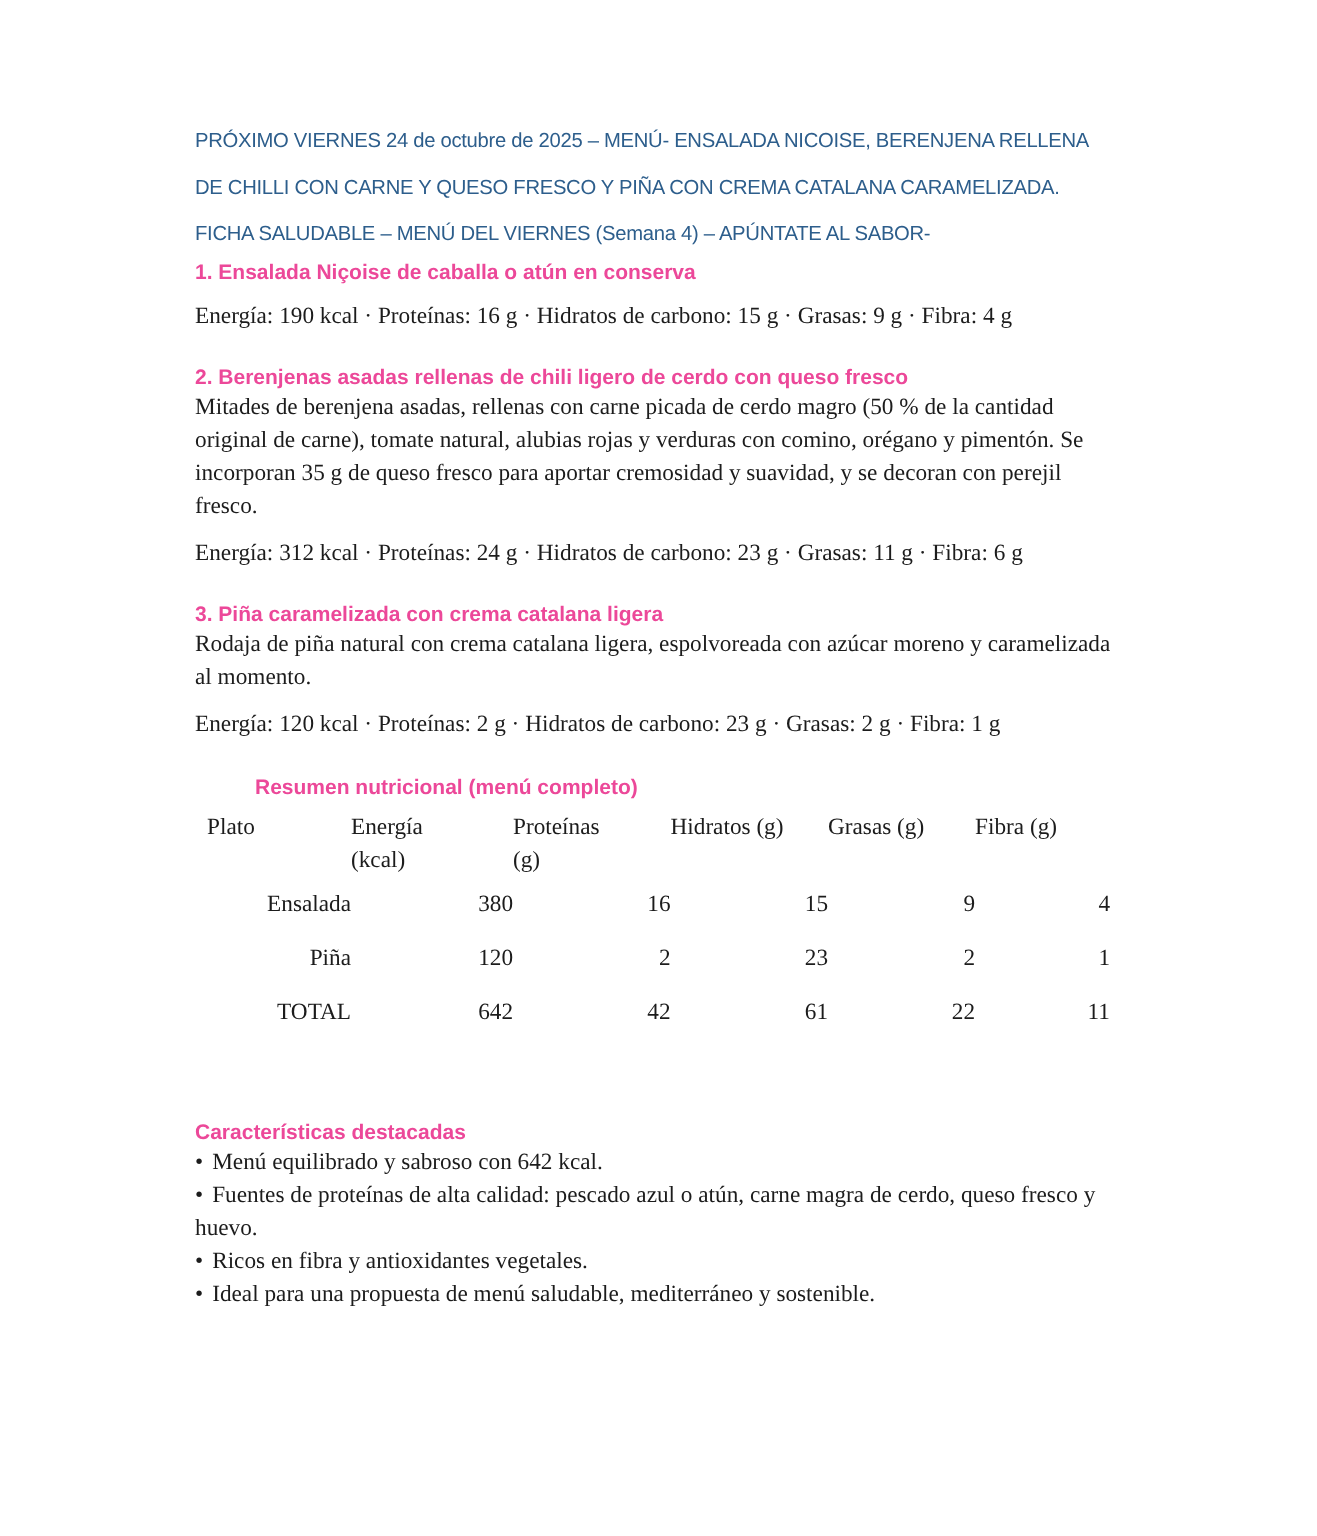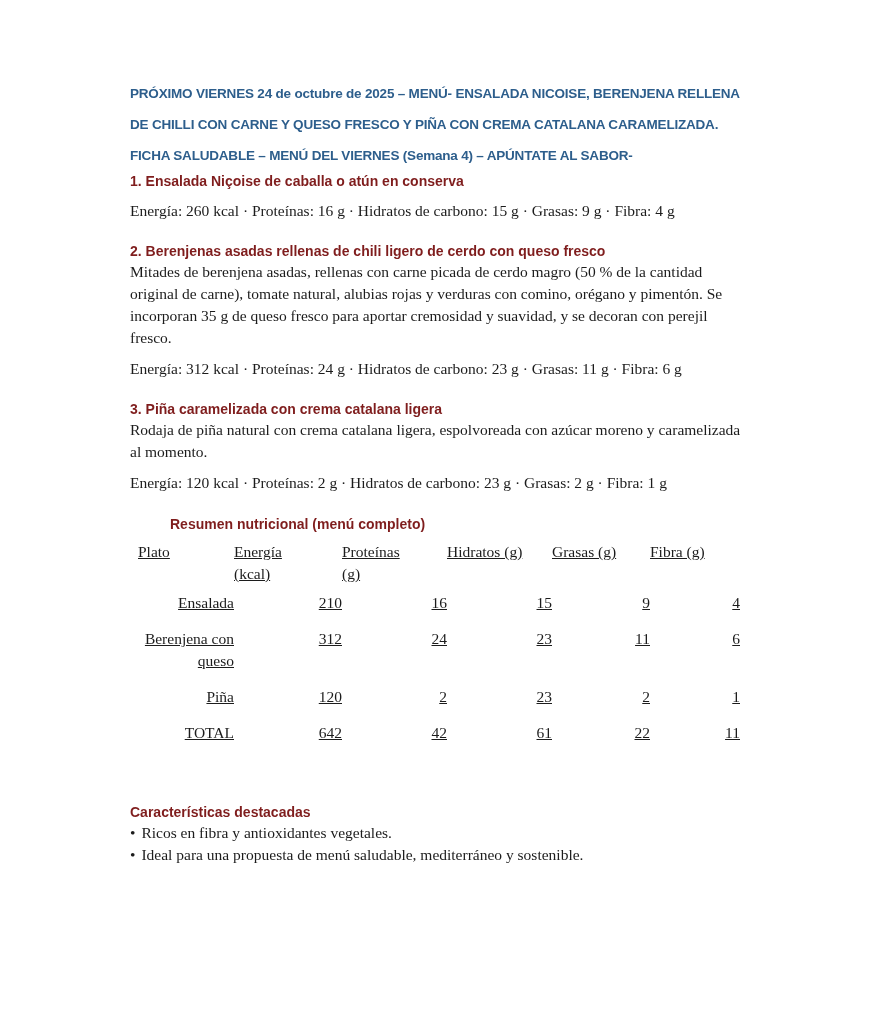--- a/index.html
+++ b/index.html
@@ -11,54 +11,53 @@
   }
   .page {
     box-sizing: border-box;
     width: 878px; height: 1024px;
     padding: 78px 128px 0 130px;
     background: #ffffff;
     color: #1c1c1c;
   }
   .title {
     font-family: "Liberation Sans", sans-serif;
-    font-weight: bold;
+    font-weight: normal;
     font-size: 13.5px;
     line-height: 31px;
     letter-spacing: -0.2px;
     color: #2d5e8c;
     margin: 0;
     white-space: pre-line;
   }
   .h {
     font-family: "Liberation Sans", sans-serif;
     font-weight: bold;
     font-size: 14px;
     line-height: 20px;
-    color: #7f1d1d;
+    color: #ec4899;
     margin: 19px 0 0 0;
   }
   .h.first { margin-top: 0; }
   .h.summary-h { margin-top: 20px; margin-left: 40px; }
   .h.features-h { margin-top: 44px; }
   .b {
     font-size: 15.5px;
     line-height: 22px;
     margin: 0;
   }
   .n {
     font-size: 15.5px;
     line-height: 22px;
     margin: 9px 0 0 0;
   }
   table {
     border-collapse: collapse;
     margin: 7px 0 0 8px;
     table-layout: fixed;
-    text-decoration: underline;
   }
   th {
     font-weight: normal;
     text-align: left;
     vertical-align: top;
     font-size: 15.5px;
     line-height: 22px;
     padding: 0 0 7px 0;
     white-space: pre-line;
   }
@@ -80,21 +79,21 @@
 <body>
 
 <div class="page">
 
   <p class="title">PRÓXIMO VIERNES 24 de octubre de 2025 – MENÚ- ENSALADA NICOISE, BERENJENA RELLENA
 DE CHILLI CON CARNE Y QUESO FRESCO Y PIÑA CON CREMA CATALANA CARAMELIZADA.
 FICHA SALUDABLE – MENÚ DEL VIERNES (Semana 4) – APÚNTATE AL SABOR-</p>
 
   <section>
     <h2 class="h first">1. Ensalada Niçoise de caballa o atún en conserva</h2>
-    <p class="n">Energía: 260 kcal · Proteínas: 16 g · Hidratos de carbono: 15 g · Grasas: 9 g · Fibra: 4 g</p>
+    <p class="n">Energía: 190 kcal · Proteínas: 16 g · Hidratos de carbono: 15 g · Grasas: 9 g · Fibra: 4 g</p>
   </section>
 
   <section>
     <h2 class="h">2. Berenjenas asadas rellenas de chili ligero de cerdo con queso fresco</h2>
     <p class="b">Mitades de berenjena asadas, rellenas con carne picada de cerdo magro (50 % de la cantidad original de carne), tomate natural, alubias rojas y verduras con comino, orégano y pimentón. Se incorporan 35 g de queso fresco para aportar cremosidad y suavidad, y se decoran con perejil fresco.</p>
     <p class="n">Energía: 312 kcal · Proteínas: 24 g · Hidratos de carbono: 23 g · Grasas: 11 g · Fibra: 6 g</p>
   </section>
 
   <section>
     <h2 class="h">3. Piña caramelizada con crema catalana ligera</h2>
@@ -121,33 +120,25 @@
           <th>Proteínas
 (g)</th>
           <th>Hidratos (g)</th>
           <th>Grasas (g)</th>
           <th>Fibra (g)</th>
         </tr>
       </thead>
       <tbody>
         <tr>
           <td>Ensalada</td>
-          <td>210</td>
+          <td>380</td>
           <td>16</td>
           <td>15</td>
           <td>9</td>
           <td>4</td>
-        </tr>
-        <tr>
-          <td>Berenjena con queso</td>
-          <td>312</td>
-          <td>24</td>
-          <td>23</td>
-          <td>11</td>
-          <td>6</td>
         </tr>
         <tr>
           <td>Piña</td>
           <td>120</td>
           <td>2</td>
           <td>23</td>
           <td>2</td>
           <td>1</td>
         </tr>
         <tr>
@@ -157,17 +148,19 @@
           <td>61</td>
           <td>22</td>
           <td>11</td>
         </tr>
       </tbody>
     </table>
   </section>
 
   <section>
     <h2 class="h features-h">Características destacadas</h2>
+    <p class="bullet"><span class="dot">•</span><span>Menú equilibrado y sabroso con 642 kcal.</span></p>
+    <p class="bullet"><span class="dot">•</span><span>Fuentes de proteínas de alta calidad: pescado azul o atún, carne magra de cerdo, queso fresco y huevo.</span></p>
     <p class="bullet"><span class="dot">•</span><span>Ricos en fibra y antioxidantes vegetales.</span></p>
     <p class="bullet"><span class="dot">•</span><span>Ideal para una propuesta de menú saludable, mediterráneo y sostenible.</span></p>
   </section>
 
 </div>
 
 </body></html>

